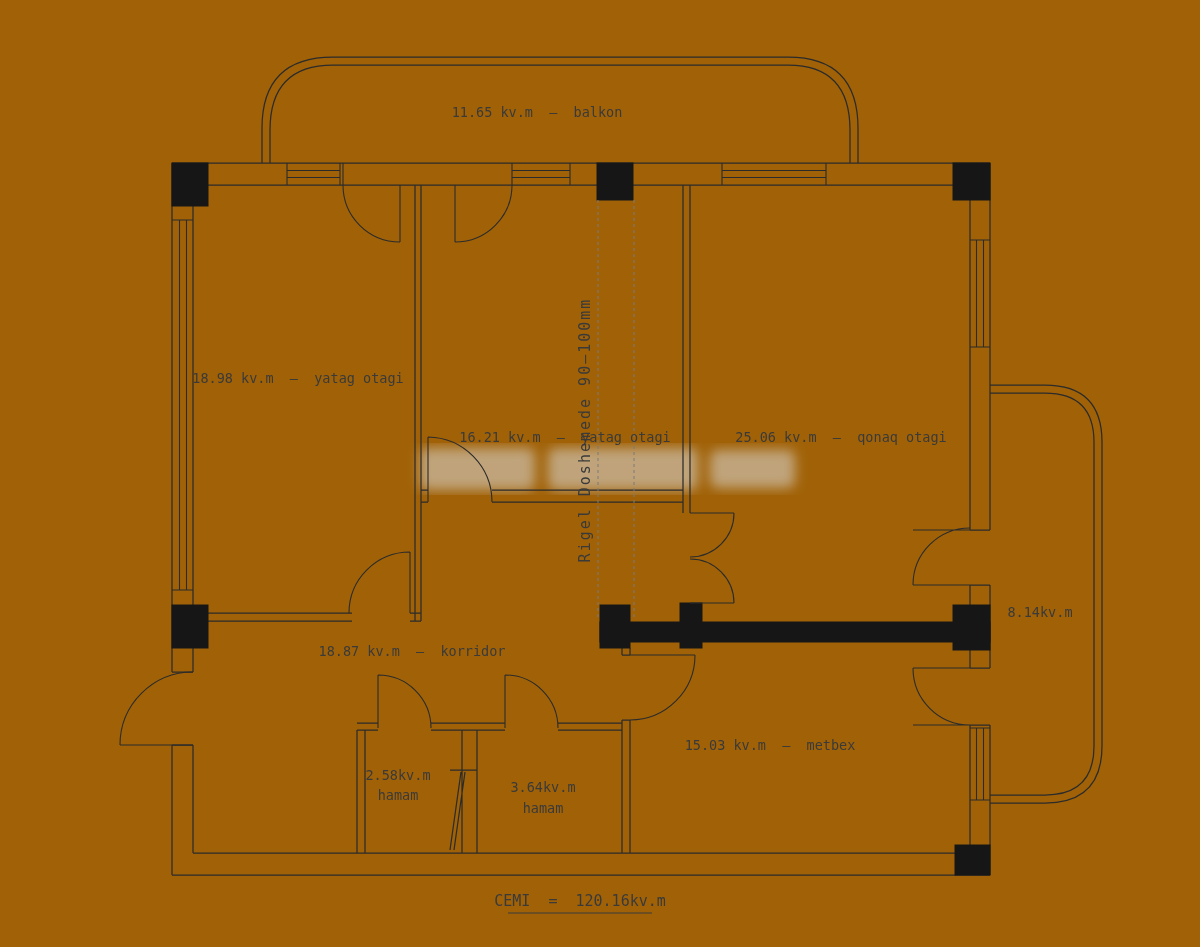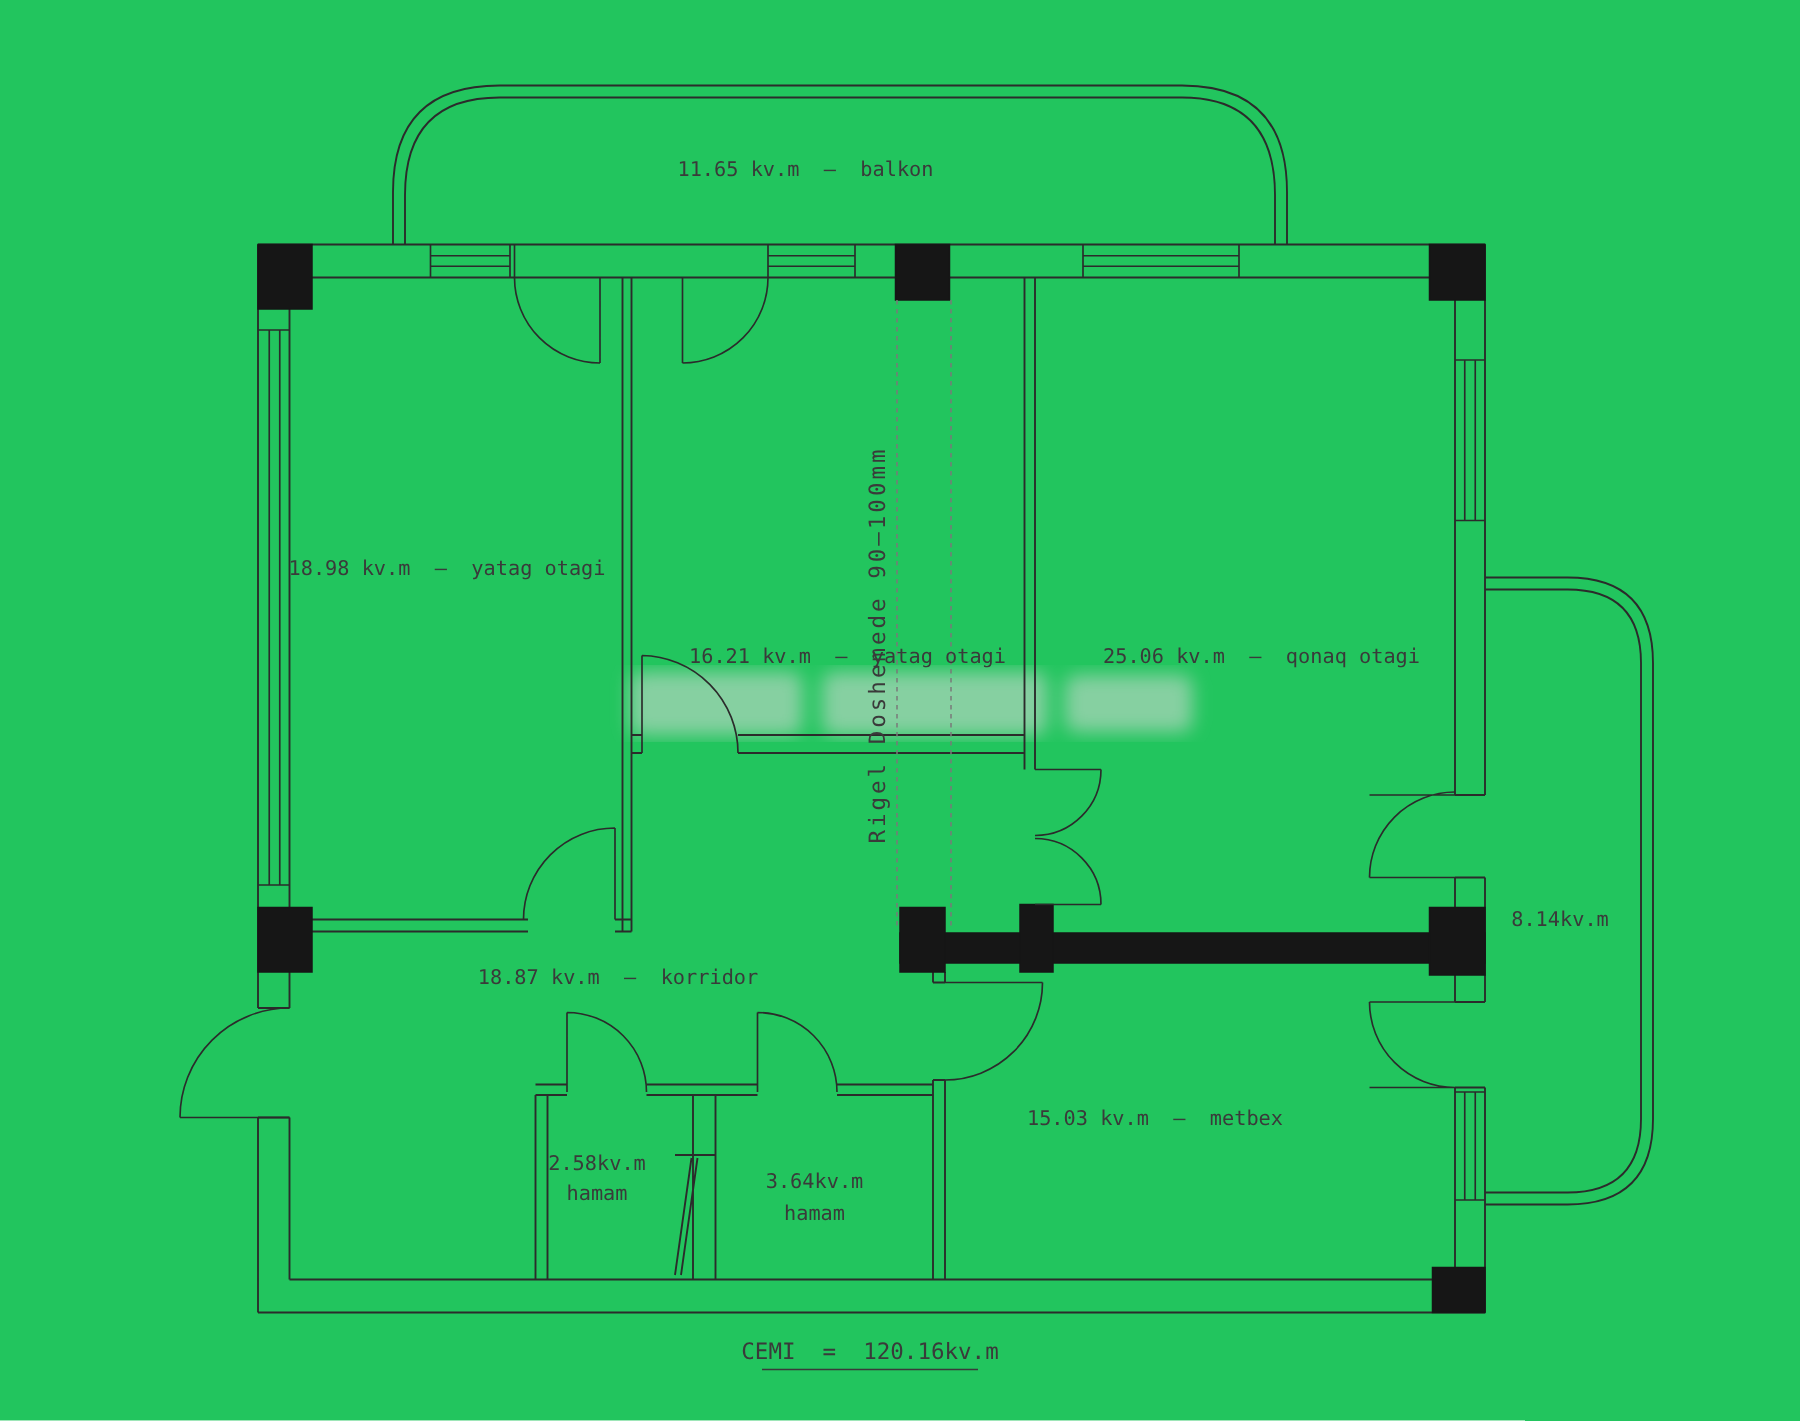--- a/index.html
+++ b/index.html
@@ -1,19 +1,19 @@
 <!DOCTYPE html>
 <html><head>
 <meta charset="utf-8">
 <style>
   html,body{margin:0;padding:0;background:#ffffff;}
   .stage{
     position:relative;
     width:1200px;height:947px;
-    background:#22c55e;
+    background:#a16207;
     font-family:"DejaVu Sans Mono", monospace;
     overflow:hidden;
   }
   svg{display:block;}
   svg text{
     white-space:pre;
     fill:#3a3a3a;
     font-size:13.5px;
     font-family:"DejaVu Sans Mono", monospace;
   }

